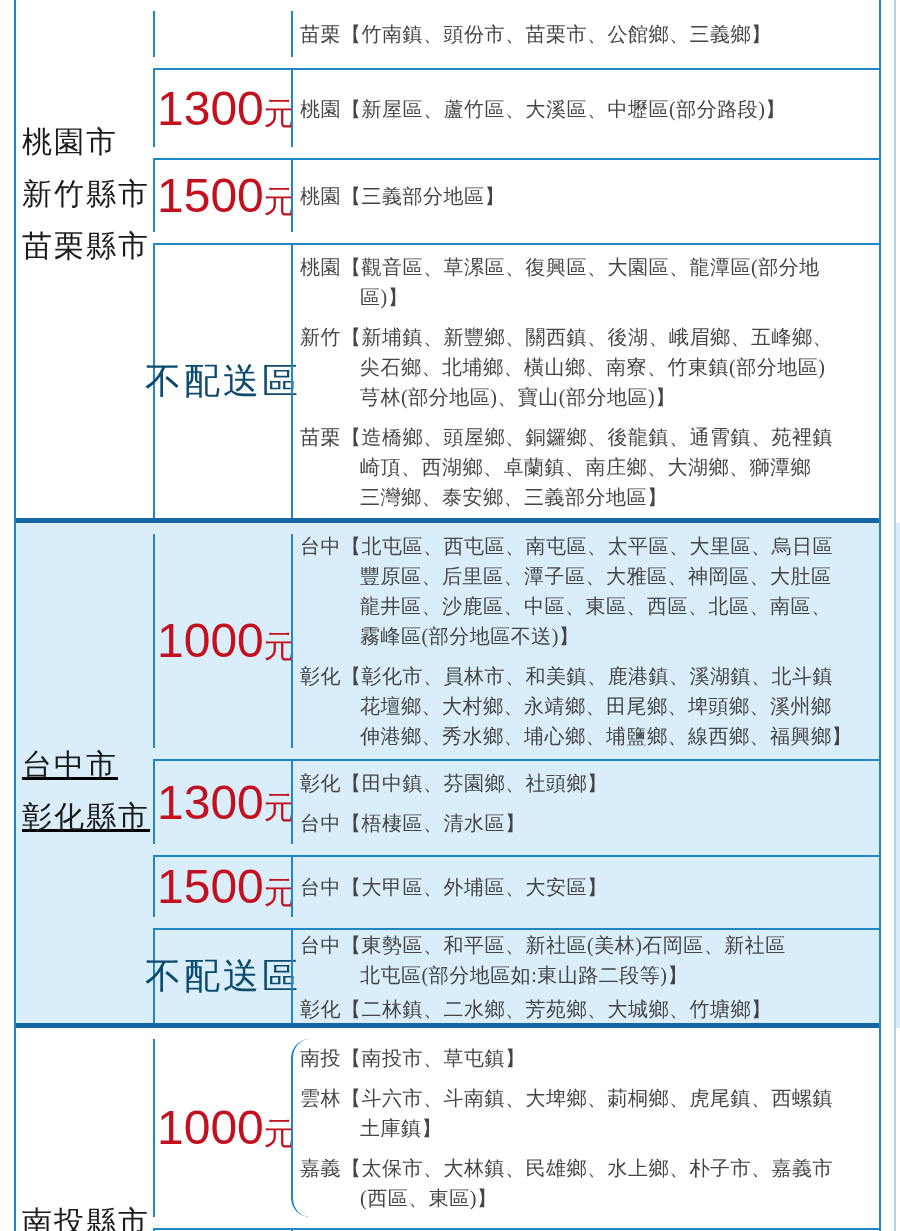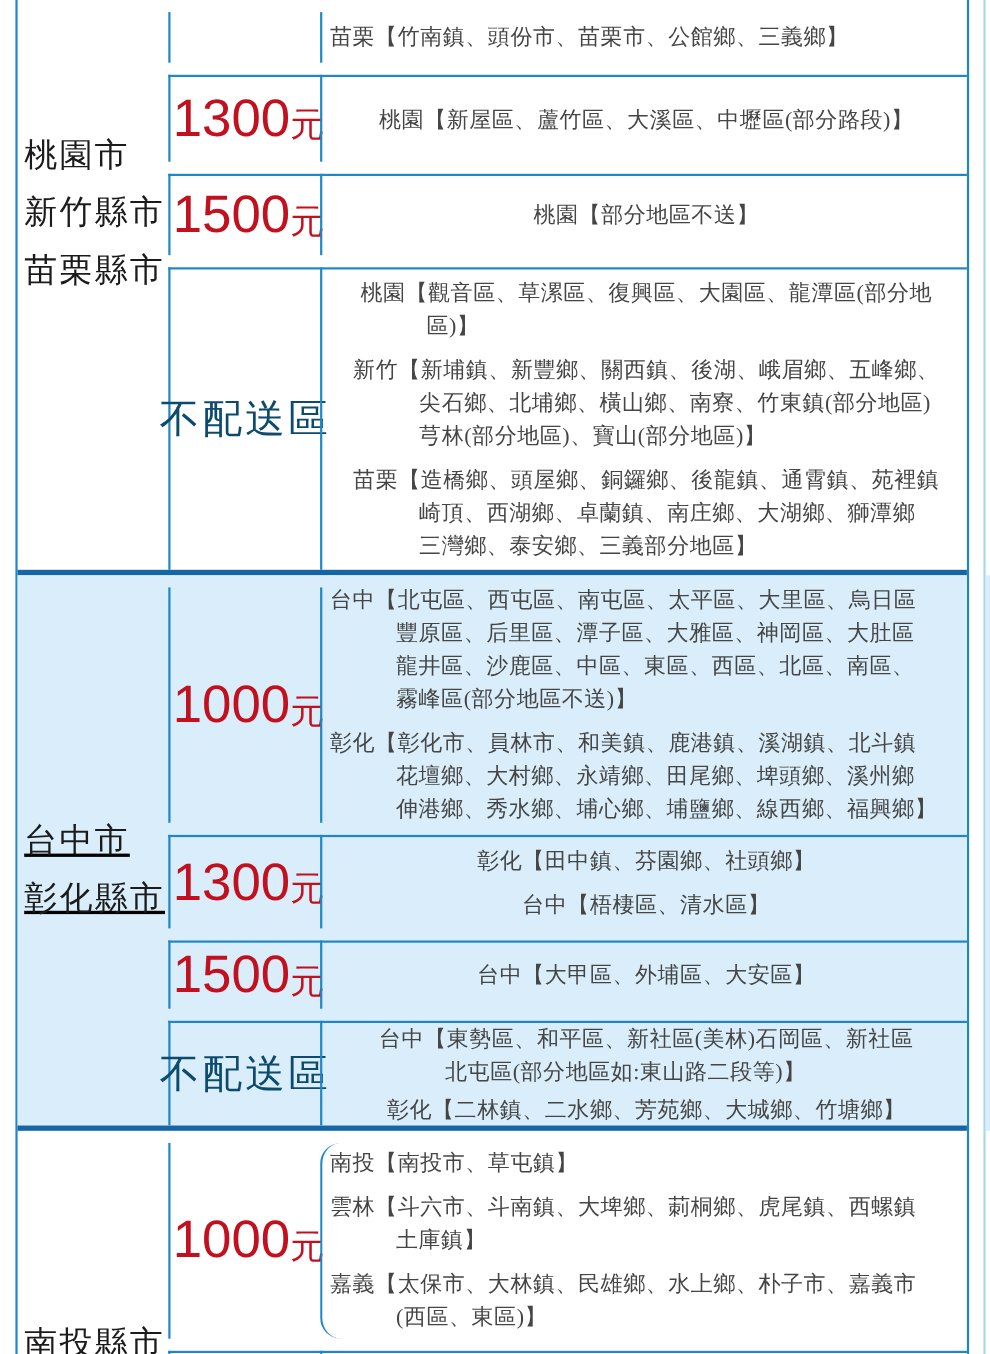--- a/index.html
+++ b/index.html
@@ -6,21 +6,21 @@
   #page{position:relative;width:900px;height:1231px;background:#ffffff;overflow:hidden;
         font-family:"Liberation Serif","DejaVu Serif",serif;}
   
   #feetable{position:absolute;left:14px;top:0;width:867px;height:1231px;box-sizing:border-box;
             border-left:2px solid #1f87c5;border-right:2px solid #1f87c5;}
   .section{display:grid;grid-template-columns:137px 138px 1fr;position:relative;}
   .sec-sep{height:5px;background:#1566a4;}
   .sec-blue{background:#d9eefa;}
   .cell{box-sizing:border-box;min-width:0;margin-top:11px;}
   .bl{border-left:2px solid #1f87c5;}
-  .bt{border-top:2px solid #1f87c5;align-items:center;}
+  .bt{border-top:2px solid #1f87c5;}
   .region-cell{grid-column:1;grid-row:1/-1;position:relative;}
   .region-label{position:absolute;left:6px;}
   .region-line{line-height:52px;font-size:30px;letter-spacing:2px;color:#1b1b1b;white-space:nowrap;}
   .cell-p{grid-column:2;display:flex;align-items:center;padding-left:2px;}
   .cell-p.center{justify-content:center;padding-left:0;}
   .amount{font-family:"Liberation Sans","DejaVu Sans",sans-serif;font-size:48px;color:#c3101f;line-height:1;}
   .unit{font-family:"Liberation Sans","DejaVu Sans",sans-serif;font-size:31px;color:#c3101f;line-height:1;
         align-self:center;margin-top:10px;}
   .nodeliver{font-size:36px;color:#0c4a6e;letter-spacing:3px;white-space:nowrap;}
   .cell-d{grid-column:3;display:flex;flex-direction:column;justify-content:center;gap:10px;
@@ -57,21 +57,21 @@
       </div>
       <div class="cell cell-d bl bt" style="grid-row:2;">
         <div class="group">桃園【新屋區、蘆竹區、大溪區、中壢區(部分路段)】</div>
       </div>
 
       <div class="cell cell-p bl bt" style="grid-row:3;">
         <span class="amount">1500</span>
           <span class="unit">元</span>
       </div>
       <div class="cell cell-d bl bt" style="grid-row:3;">
-        <div class="group">桃園【部分地區不送】</div>
+        <div class="group">桃園【三義部分地區】</div>
       </div>
 
       <div class="cell cell-p bl bt center" style="grid-row:4;">
         <span class="nodeliver">不配送區</span>
       </div>
       <div class="cell cell-d bl bt" style="grid-row:4;">
         <div class="group">桃園【觀音區、草漯區、復興區、大園區、龍潭區(部分地
 區)】</div>
         <div class="group">新竹【新埔鎮、新豐鄉、關西鎮、後湖、峨眉鄉、五峰鄉、
 尖石鄉、北埔鄉、橫山鄉、南寮、竹東鎮(部分地區)

